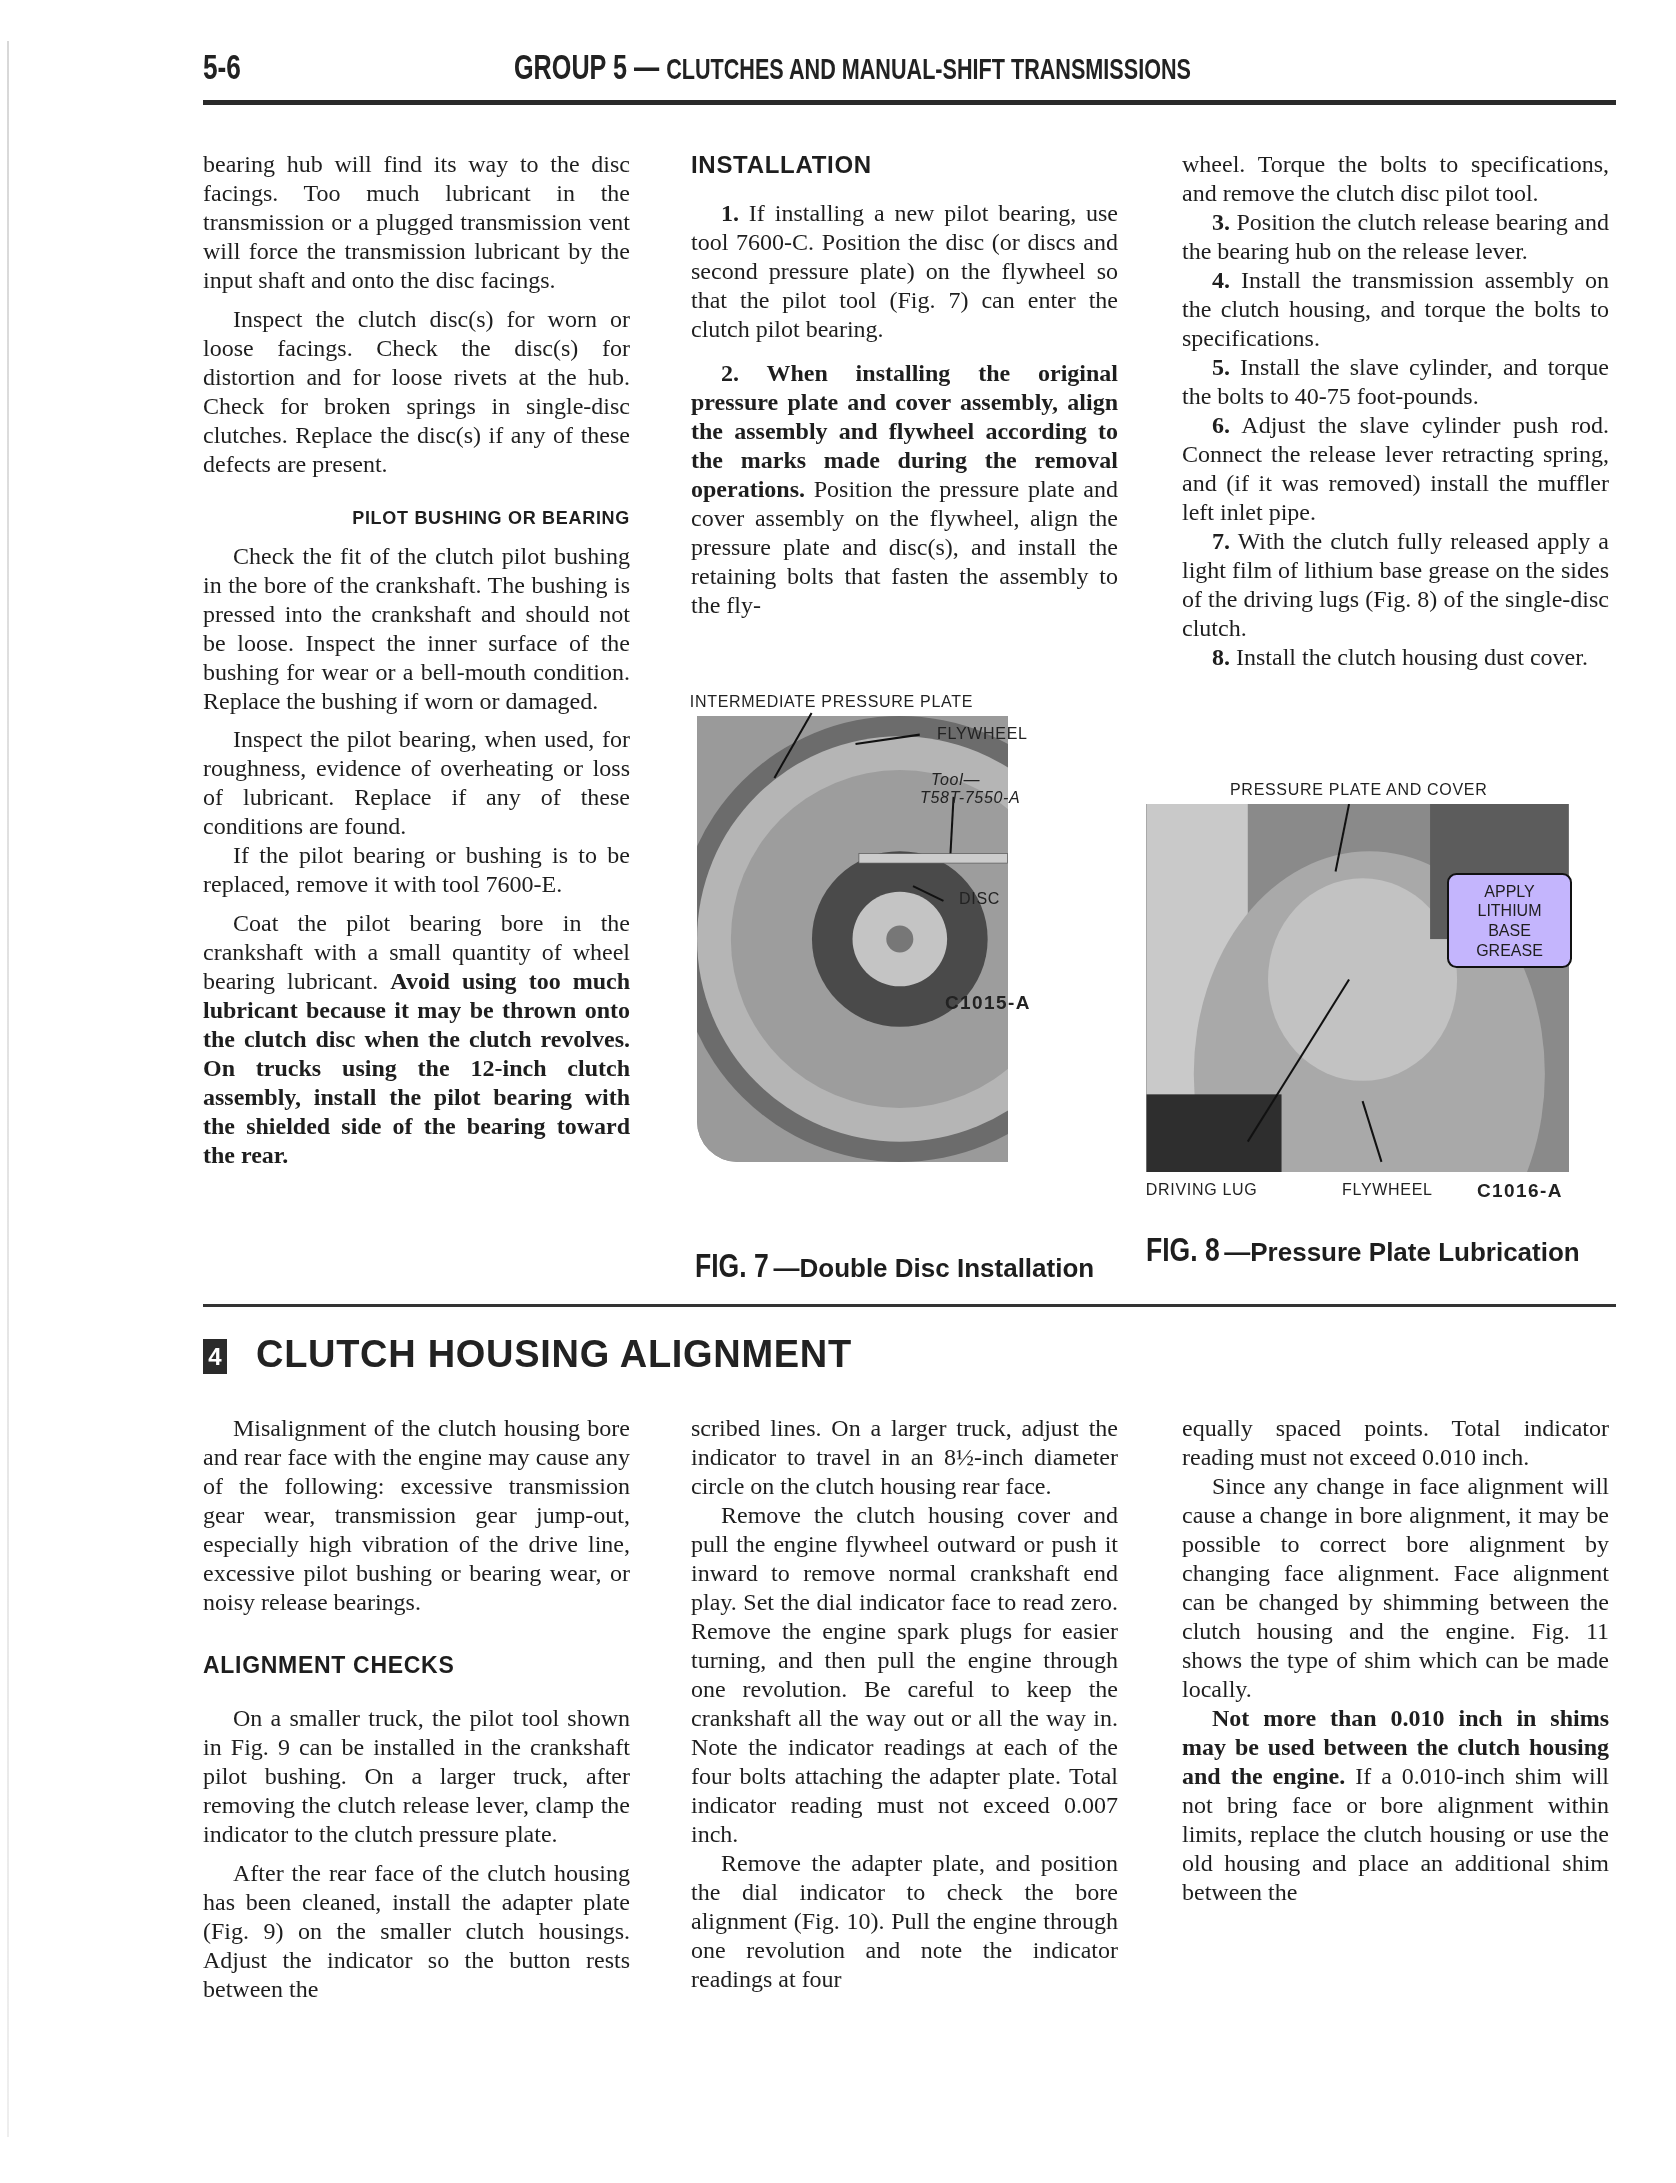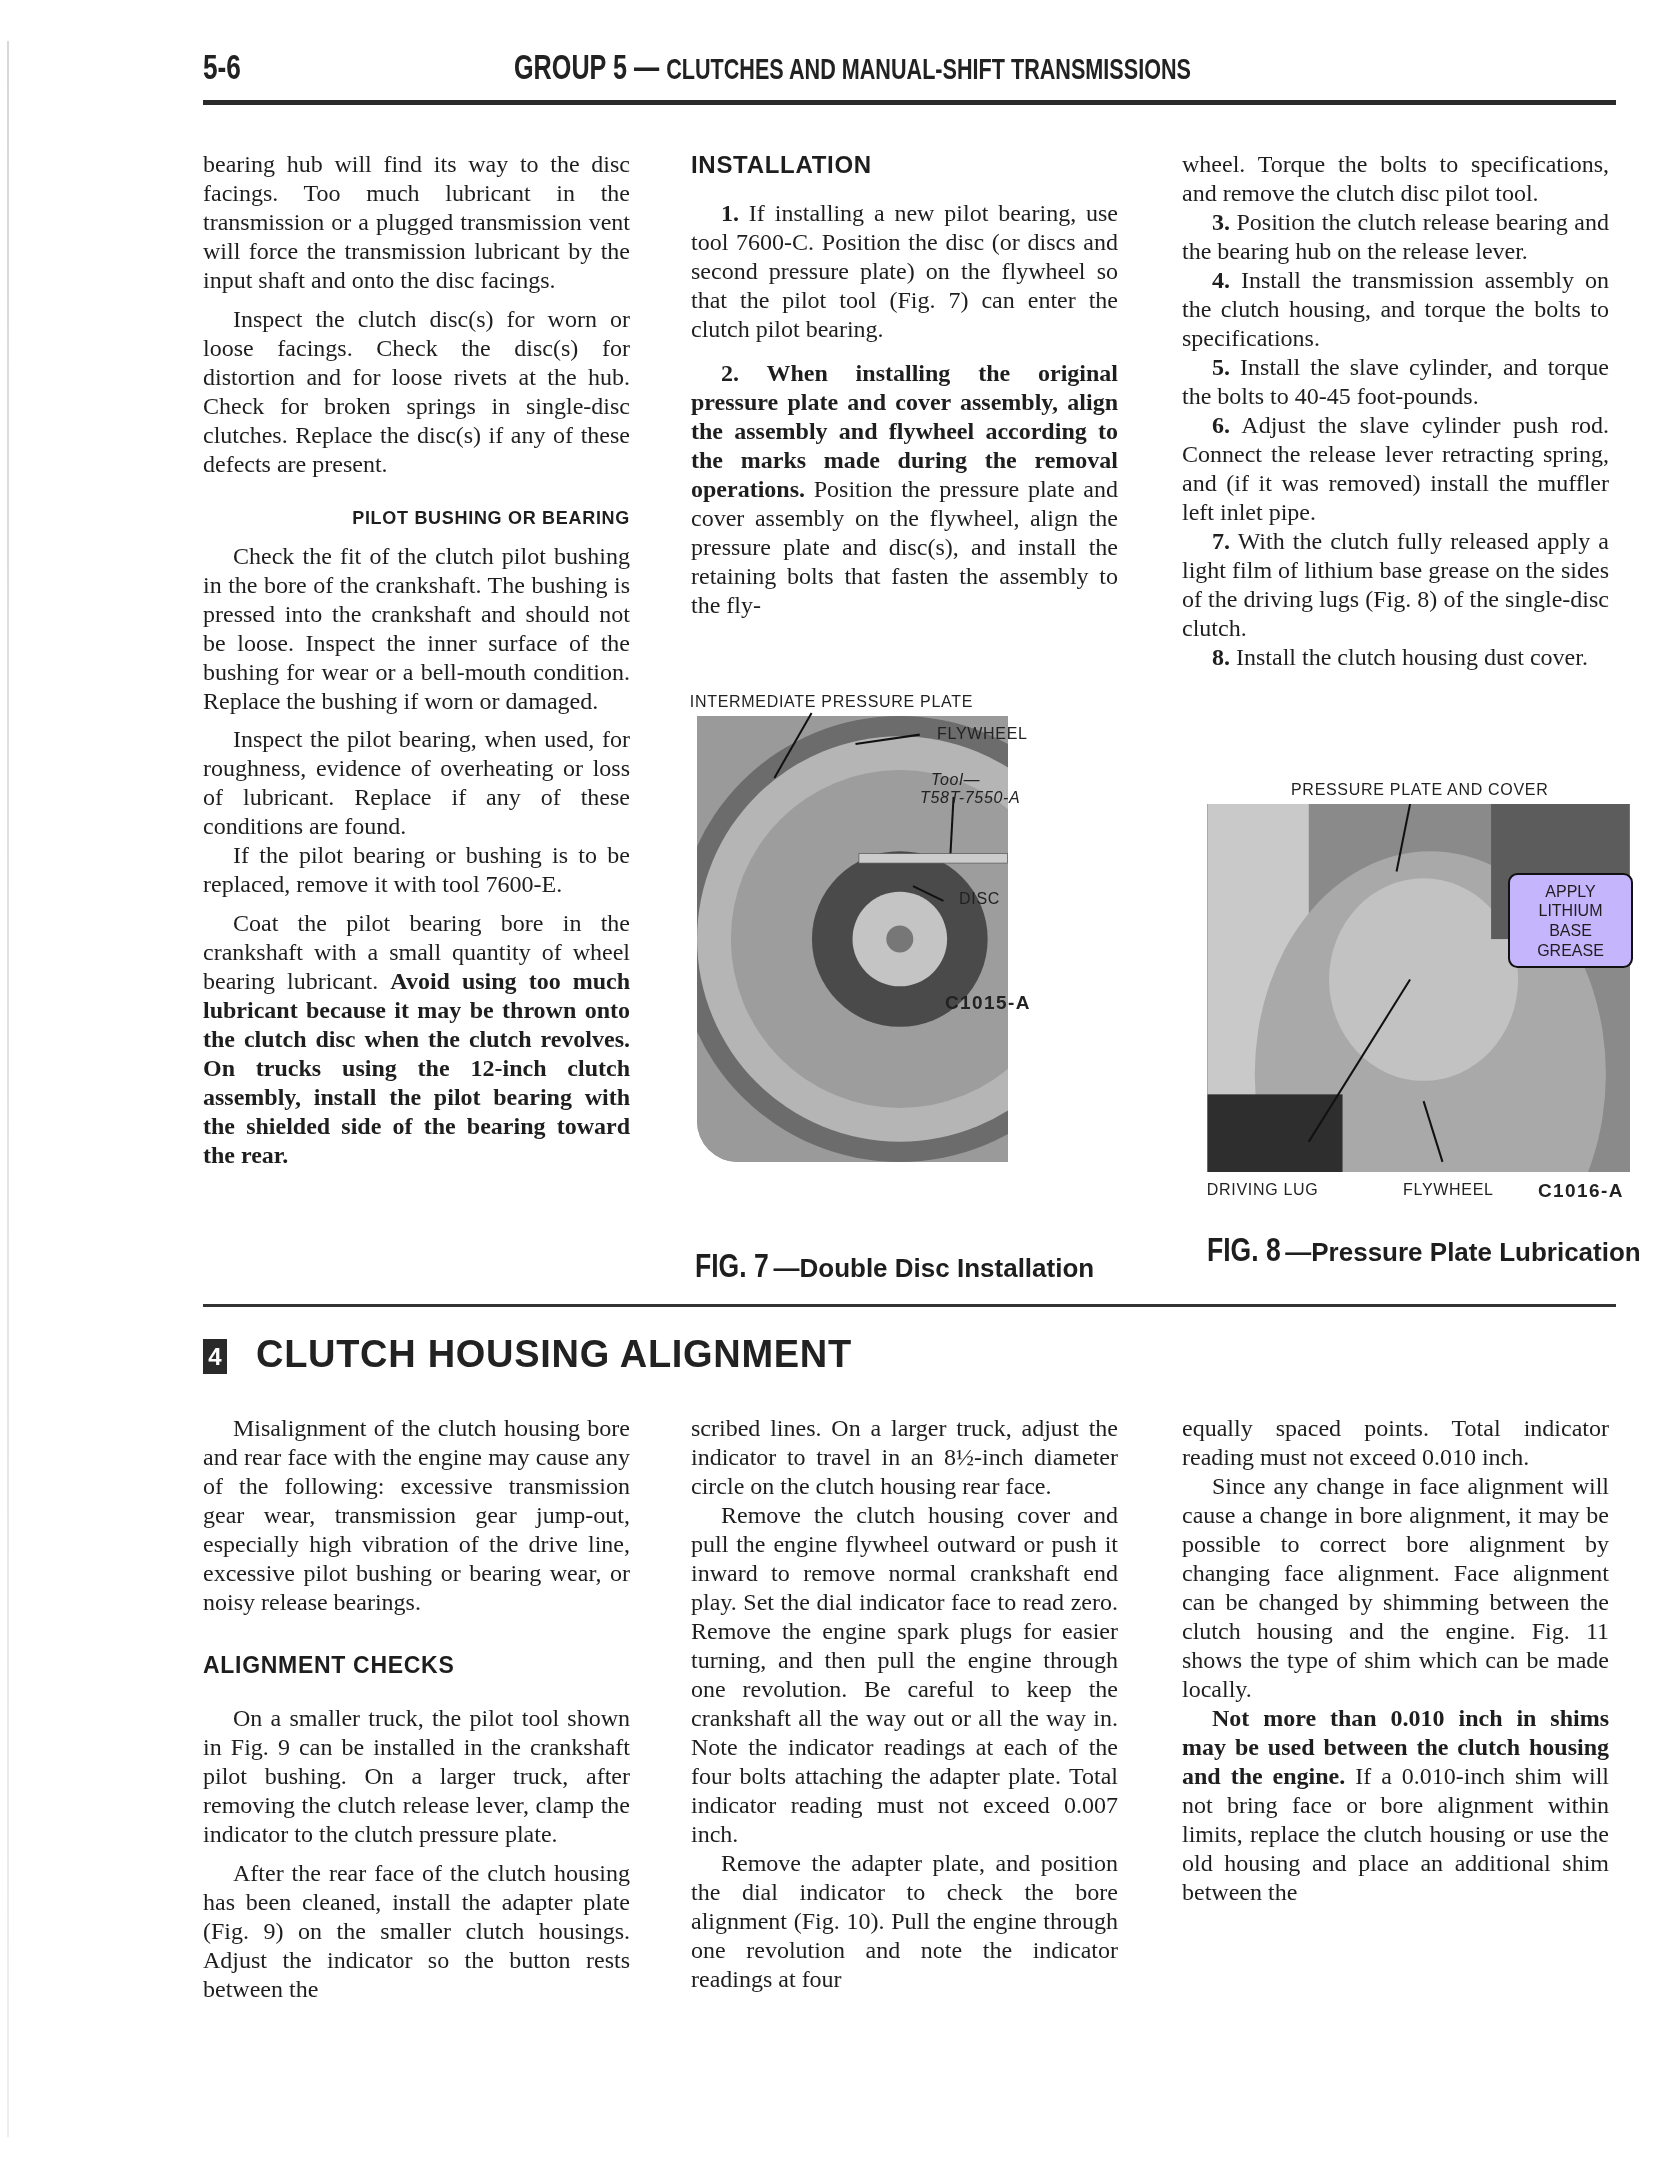--- a/index.html
+++ b/index.html
@@ -108,27 +108,27 @@
   <div class="fig-code" style="left:262px;top:302px;">C1015-A</div>
   <div class="fig-caption" style="left:12px;top:556px;">
     <span class="fn">FIG. 7</span><span class="ft" style="margin-left:-16px">—Double Disc Installation</span>
   </div>
 </div>
 
 <div class="col" id="col3">
   <p>wheel. Torque the bolts to specifications, and remove the clutch disc pilot tool.</p>
   <p class="ind"><b>3.</b><span> Position the clutch release bearing and the bearing hub on the release lever.</span></p>
   <p class="ind"><b>4.</b><span> Install the transmission assembly on the clutch housing, and torque the bolts to specifications.</span></p>
-  <p class="ind"><b>5.</b><span> Install the slave cylinder, and torque the bolts to 40-45 foot-pounds.</span></p>
+  <p class="ind"><b>5.</b><span> Install the slave cylinder, and torque the bolts to 40-75 foot-pounds.</span></p>
   <p class="ind"><b>6.</b><span> Adjust the slave cylinder push rod. Connect the release lever retracting spring, and (if it was removed) install the muffler left inlet pipe.</span></p>
   <p class="ind"><b>7.</b><span> With the clutch fully released apply a light film of lithium base grease on the sides of the driving lugs (Fig. 8) of the single-disc clutch.</span></p>
   <p class="ind"><b>8.</b><span> Install the clutch housing dust cover.</span></p>
 </div>
 
-<div class="figure" style="left:1200px;top:778px;width:446px;height:514px;">
+<div class="figure" style="left:1139px;top:778px;width:446px;height:514px;">
   <div class="fig-label" style="left:91px;top:2.7px;">PRESSURE PLATE AND COVER</div>
   <div class="photo" style="left:6.8px;top:26px;width:423px;height:368px;">
     <svg width="423" height="368" viewBox="0 0 625 545">
       <rect width="625" height="545" fill="#8a8a8a"></rect>
       <rect x="0" y="0" width="150" height="545" fill="#c9c9c9"></rect>
       <ellipse cx="330" cy="400" rx="260" ry="330" fill="#a9a9a9"></ellipse>
       <ellipse cx="320" cy="260" rx="140" ry="150" fill="#c2c2c2"></ellipse>
       <rect x="0" y="430" width="200" height="115" fill="#2e2e2e"></rect>
       <rect x="420" y="0" width="205" height="200" fill="#5c5c5c"></rect>
       <line x1="150" y1="500" x2="300" y2="260" stroke="#111" stroke-width="3"></line>

